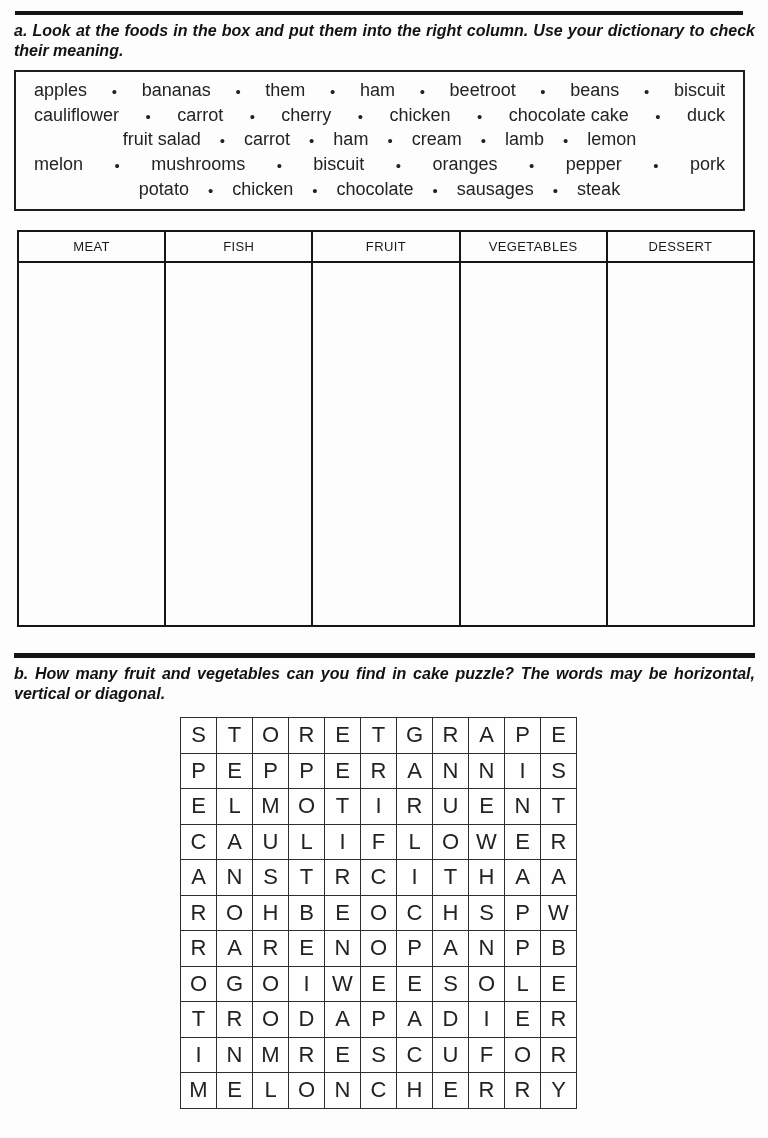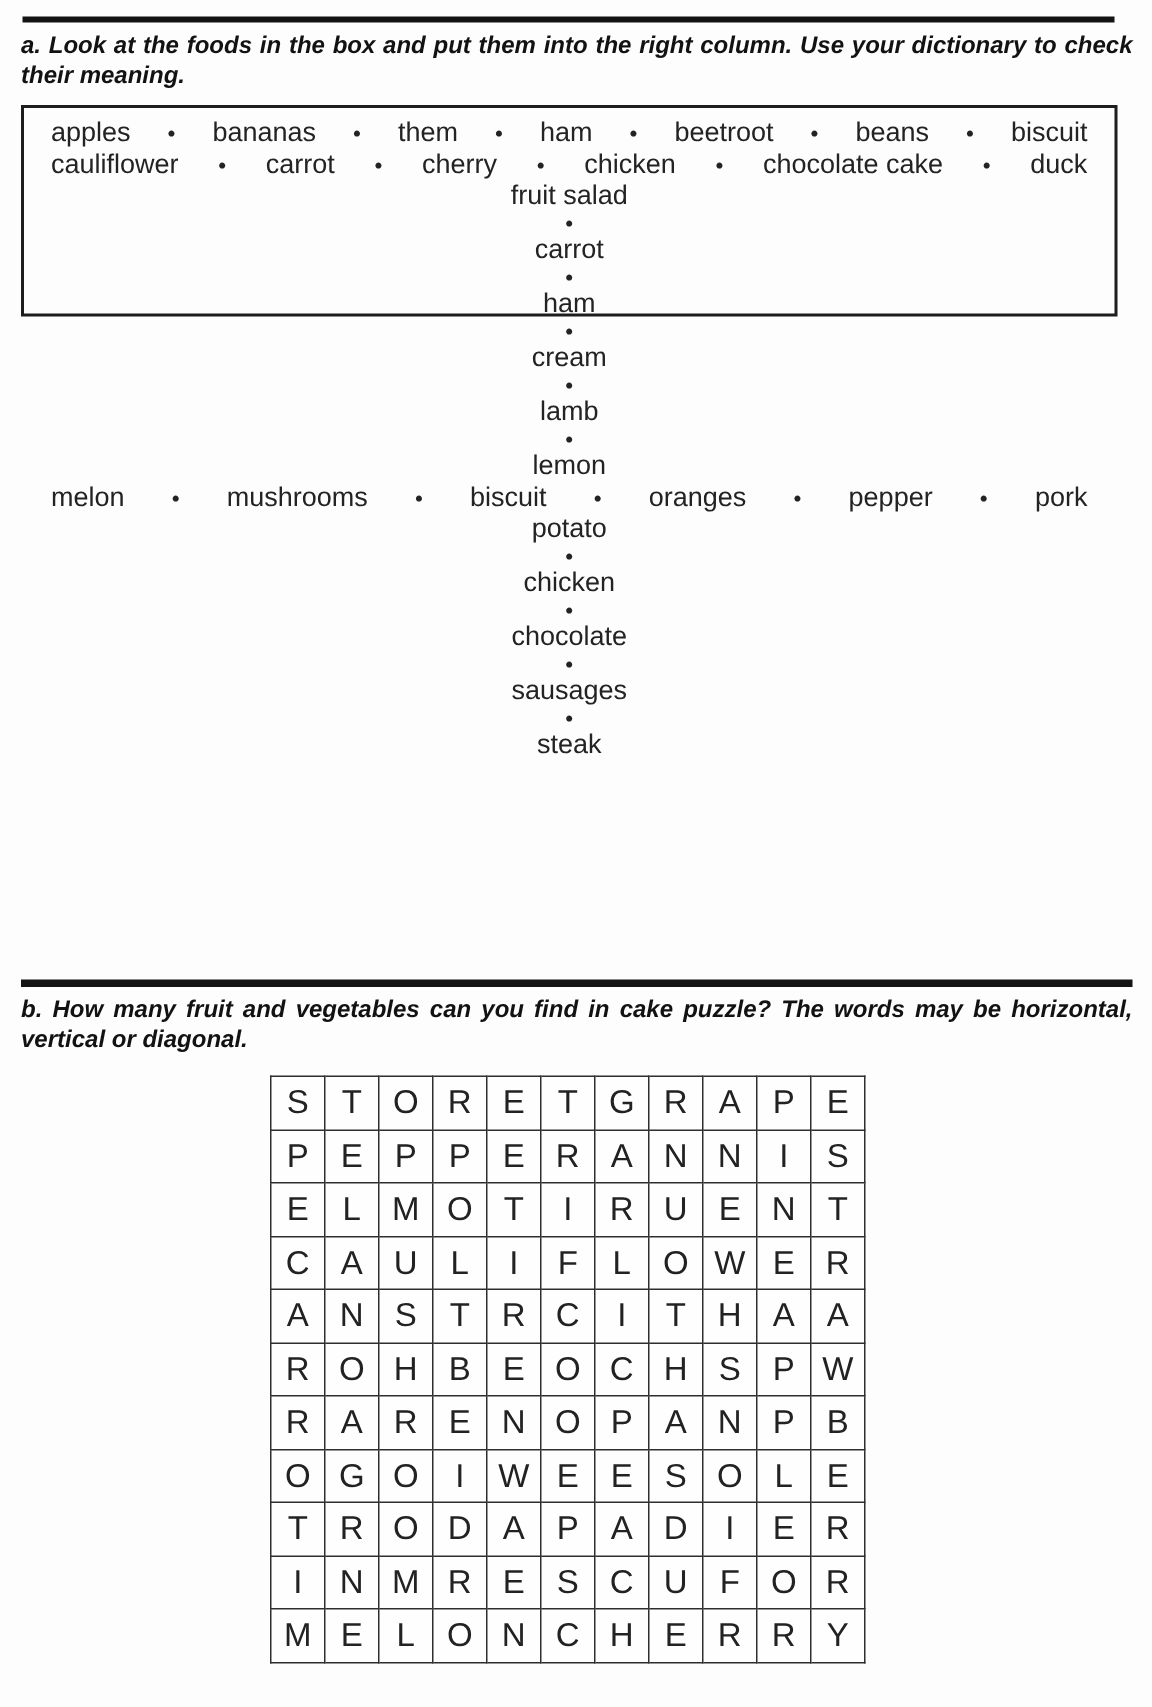--- a/index.html
+++ b/index.html
@@ -38,21 +38,21 @@
     border: 2px solid #1d1d1d;
     box-sizing: border-box;
     background: #fdfdfd;
     display: flex; flex-direction: column;
     justify-content: space-around;
     padding: 6px 18px 7px 18px;
     font-size: 18px; color: #232323;
   }
   .wb-line { display: flex; align-items: center; }
   .wb-fill { justify-content: space-between; text-align: center; }
-  .wb-center { justify-content: center; column-gap: 19px; flex-direction: column; }
+  .wb-center { justify-content: center; column-gap: 19px; }
   .bullet { font-size: 15px; line-height: 1; position: relative; top: 1px; }
 
   .cat-table {
     position: absolute; left: 17px; top: 230px;
     width: 738px; height: 397px;
     border-collapse: collapse; table-layout: fixed;
     background: #fdfdfd;
   }
   .cat-table th {
     border: 2px solid #161616;
@@ -150,20 +150,40 @@
         <span class="word">chicken</span>
         <span class="bullet">•</span>
         <span class="word">chocolate</span>
         <span class="bullet">•</span>
         <span class="word">sausages</span>
         <span class="bullet">•</span>
         <span class="word">steak</span>
       </div>
     </div>
 
+  <table class="cat-table">
+    <thead>
+      <tr>
+          <th>MEAT</th>
+          <th>FISH</th>
+          <th>FRUIT</th>
+          <th>VEGETABLES</th>
+          <th>DESSERT</th>
+        </tr>
+    </thead>
+    <tbody>
+      <tr>
+          <td></td>
+          <td></td>
+          <td></td>
+          <td></td>
+          <td></td>
+        </tr>
+    </tbody>
+  </table>
 
   <div class="divider"></div>
 
   <p class="instr instr-b">b. How many fruit and vegetables can you find in cake puzzle? The words may be horizontal, vertical or diagonal.</p>
 
   <table class="puzzle">
     <tbody>
         <tr>
           <td>S</td>
           <td>T</td>

